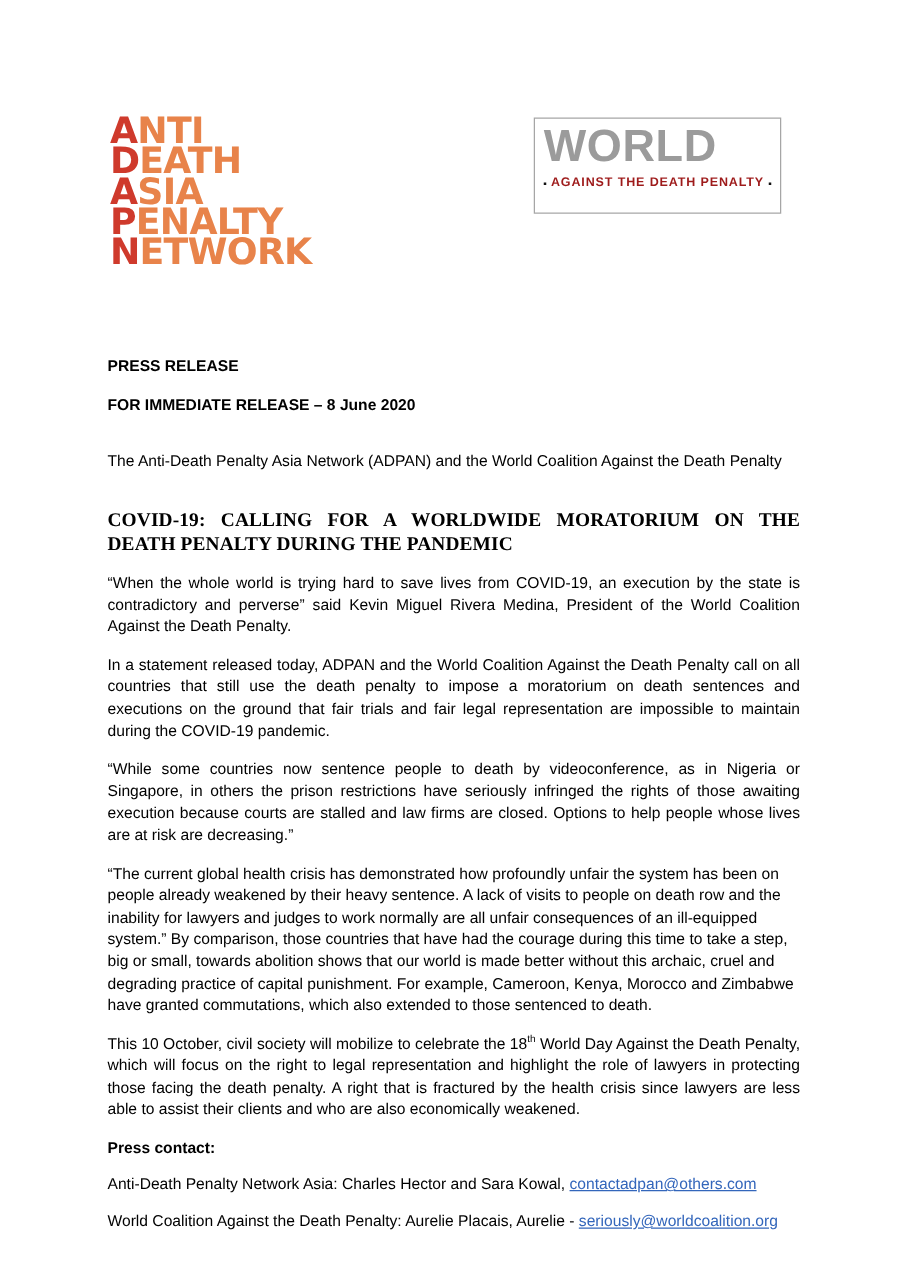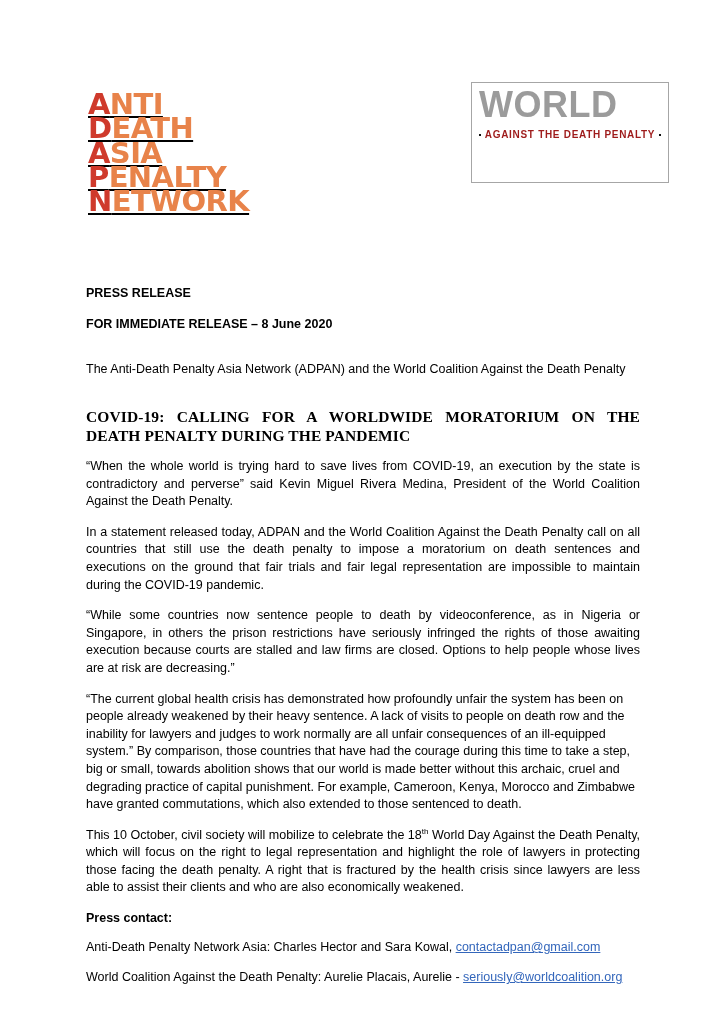--- a/index.html
+++ b/index.html
@@ -32,44 +32,42 @@
     height: 270px;
   }
 
   .adpan-logo {
     position: absolute;
     left: 88px;
     top: 92px;
     width: 230px;
     line-height: 0.84;
     letter-spacing: -0.5px;
-    text-decoration: underline;
   }
   .adpan-line {
     font-family: "DejaVu Sans", sans-serif;
     font-weight: 700;
     font-size: 29px;
     white-space: nowrap;
     display: block;
     letter-spacing: -0.6px;
   }
   .adpan-first { color: #cf3a2c; }
   .adpan-rest  { color: #e8834a; }
 
   .wc-logo {
     position: absolute;
     left: 427px;
-    top: 82px;
+    top: 94px;
     width: 198px;
-    height: 101px;
+    height: 77px;
     border: 1px solid #a6a6a6;
     box-sizing: border-box;
     background: #ffffff;
     padding: 4px 7px 3px 7px;
-    margin-left: 44px;
   }
   .wc-word {
     font-family: "Liberation Sans", sans-serif;
     font-weight: 700;
     font-size: 36px;
     line-height: 36px;
     letter-spacing: 0.5px;
     color: #9b9b9b;
     display: block;
   }
@@ -210,19 +208,19 @@
 
     <p class="body">“When the whole world is trying hard to save lives from COVID-19, an execution by the state is contradictory and perverse” said Kevin Miguel Rivera Medina, President of the World Coalition Against the Death Penalty.</p>
     <p class="body">In a statement released today, ADPAN and the World Coalition Against the Death Penalty call on all countries that still use the death penalty to impose a moratorium on death sentences and executions on the ground that fair trials and fair legal representation are impossible to maintain during the COVID-19 pandemic.</p>
     <p class="body">“While some countries now sentence people to death by videoconference, as in Nigeria or Singapore, in others the prison restrictions have seriously infringed the rights of those awaiting execution because courts are stalled and law firms are closed. Options to help people whose lives are at risk are decreasing.”</p>
     <p class="body loose">“The current global health crisis has demonstrated how profoundly unfair the system has been on people already weakened by their heavy sentence. A lack of visits to people on death row and the inability for lawyers and judges to work normally are all unfair consequences of an ill-equipped system.” By comparison, those countries that have had the courage during this time to take a step, big or small, towards abolition shows that our world is made better without this archaic, cruel and degrading practice of capital punishment. For example, Cameroon, Kenya, Morocco and Zimbabwe have granted commutations, which also extended to those sentenced to death.</p>
 
     <p class="body"><span>This 10 October, civil society will mobilize to celebrate the 18</span><sup class="ord">th</sup><span> World Day Against the Death Penalty, which will focus on the right to legal representation and highlight the role of lawyers in protecting those facing the death penalty. A right that is fractured by the health crisis since lawyers are less able to assist their clients and who are also economically weakened.</span></p>
 
     <p class="contact-head">Press contact:</p>
 
-    <p class="contact"><span>Anti-Death Penalty Network Asia: Charles Hector and Sara Kowal, </span><a class="mail" href="#">contactadpan@gmail.com</a></p>
+    <p class="contact"><span>Anti-Death Penalty Network Asia: Charles Hector and Sara Kowal, </span><a class="mail" href="#">contactadpan@others.com</a></p>
 
     <p class="contact"><span>World Coalition Against the Death Penalty: Aurelie Placais, Aurelie - </span><a class="mail" href="#">seriously@worldcoalition.org</a></p>
 
   </div>
 
 </div>
 
 </body></html>

